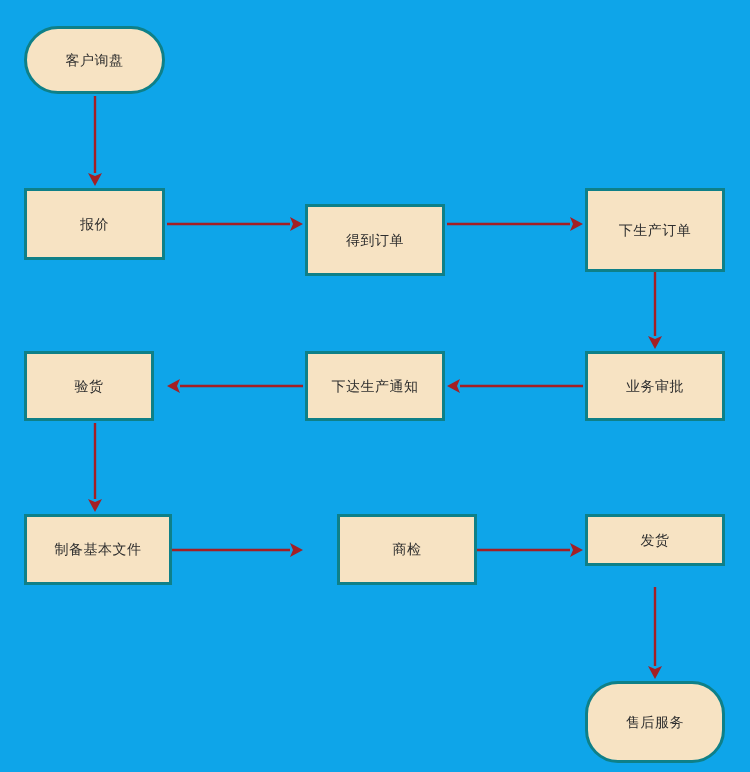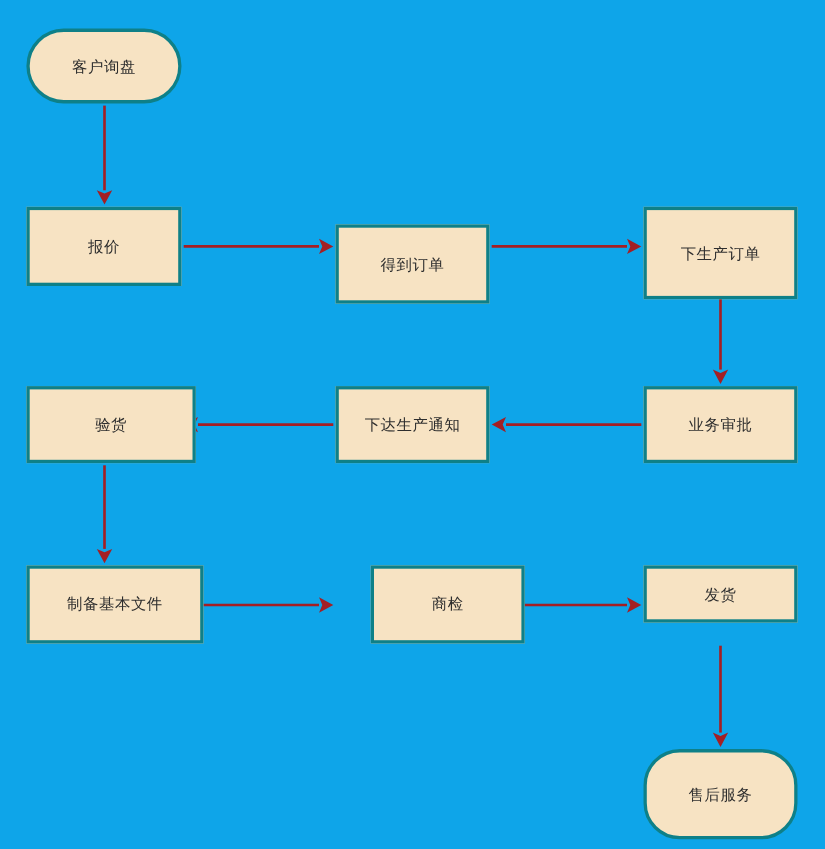--- a/index.html
+++ b/index.html
@@ -121,24 +121,24 @@
       </div>
       <div class="node process" style="left: 585px; top: 188px; width: 140px; height: 84px; background: rgb(247, 227, 195); border-color: rgb(14, 128, 136); color: rgb(46, 46, 46);">
         <span class="node-label">下生产订单</span>
       </div>
       <div class="node process" style="left: 585px; top: 351px; width: 140px; height: 70px; background: rgb(247, 227, 195); border-color: rgb(14, 128, 136); color: rgb(46, 46, 46);">
         <span class="node-label">业务审批</span>
       </div>
       <div class="node process" style="left: 305px; top: 351px; width: 140px; height: 70px; background: rgb(247, 227, 195); border-color: rgb(14, 128, 136); color: rgb(46, 46, 46);">
         <span class="node-label">下达生产通知</span>
       </div>
-      <div class="node process" style="left: 24px; top: 351px; width: 154px; height: 70px; background: rgb(247, 227, 195); border-color: rgb(14, 128, 136); color: rgb(46, 46, 46);">
+      <div class="node process" style="left: 24px; top: 351px; width: 130px; height: 70px; background: rgb(247, 227, 195); border-color: rgb(14, 128, 136); color: rgb(46, 46, 46);">
         <span class="node-label">验货</span>
       </div>
-      <div class="node process" style="left: 24px; top: 514px; width: 161px; height: 71px; background: rgb(247, 227, 195); border-color: rgb(14, 128, 136); color: rgb(46, 46, 46);">
+      <div class="node process" style="left: 24px; top: 514px; width: 148px; height: 71px; background: rgb(247, 227, 195); border-color: rgb(14, 128, 136); color: rgb(46, 46, 46);">
         <span class="node-label">制备基本文件</span>
       </div>
       <div class="node process" style="left: 305px; top: 514px; width: 140px; height: 71px; background: rgb(247, 227, 195); border-color: rgb(14, 128, 136); color: rgb(46, 46, 46); margin-left: 32px;">
         <span class="node-label">商检</span>
       </div>
       <div class="node process" style="left: 585px; top: 514px; width: 140px; height: 52px; background: rgb(247, 227, 195); border-color: rgb(14, 128, 136); color: rgb(46, 46, 46);">
         <span class="node-label">发货</span>
       </div>
       <div class="node terminator" style="left: 585px; top: 681px; width: 140px; height: 82px; background: rgb(247, 227, 195); border-color: rgb(14, 128, 136); color: rgb(46, 46, 46); border-radius: 33px;">
         <span class="node-label">售后服务</span>

